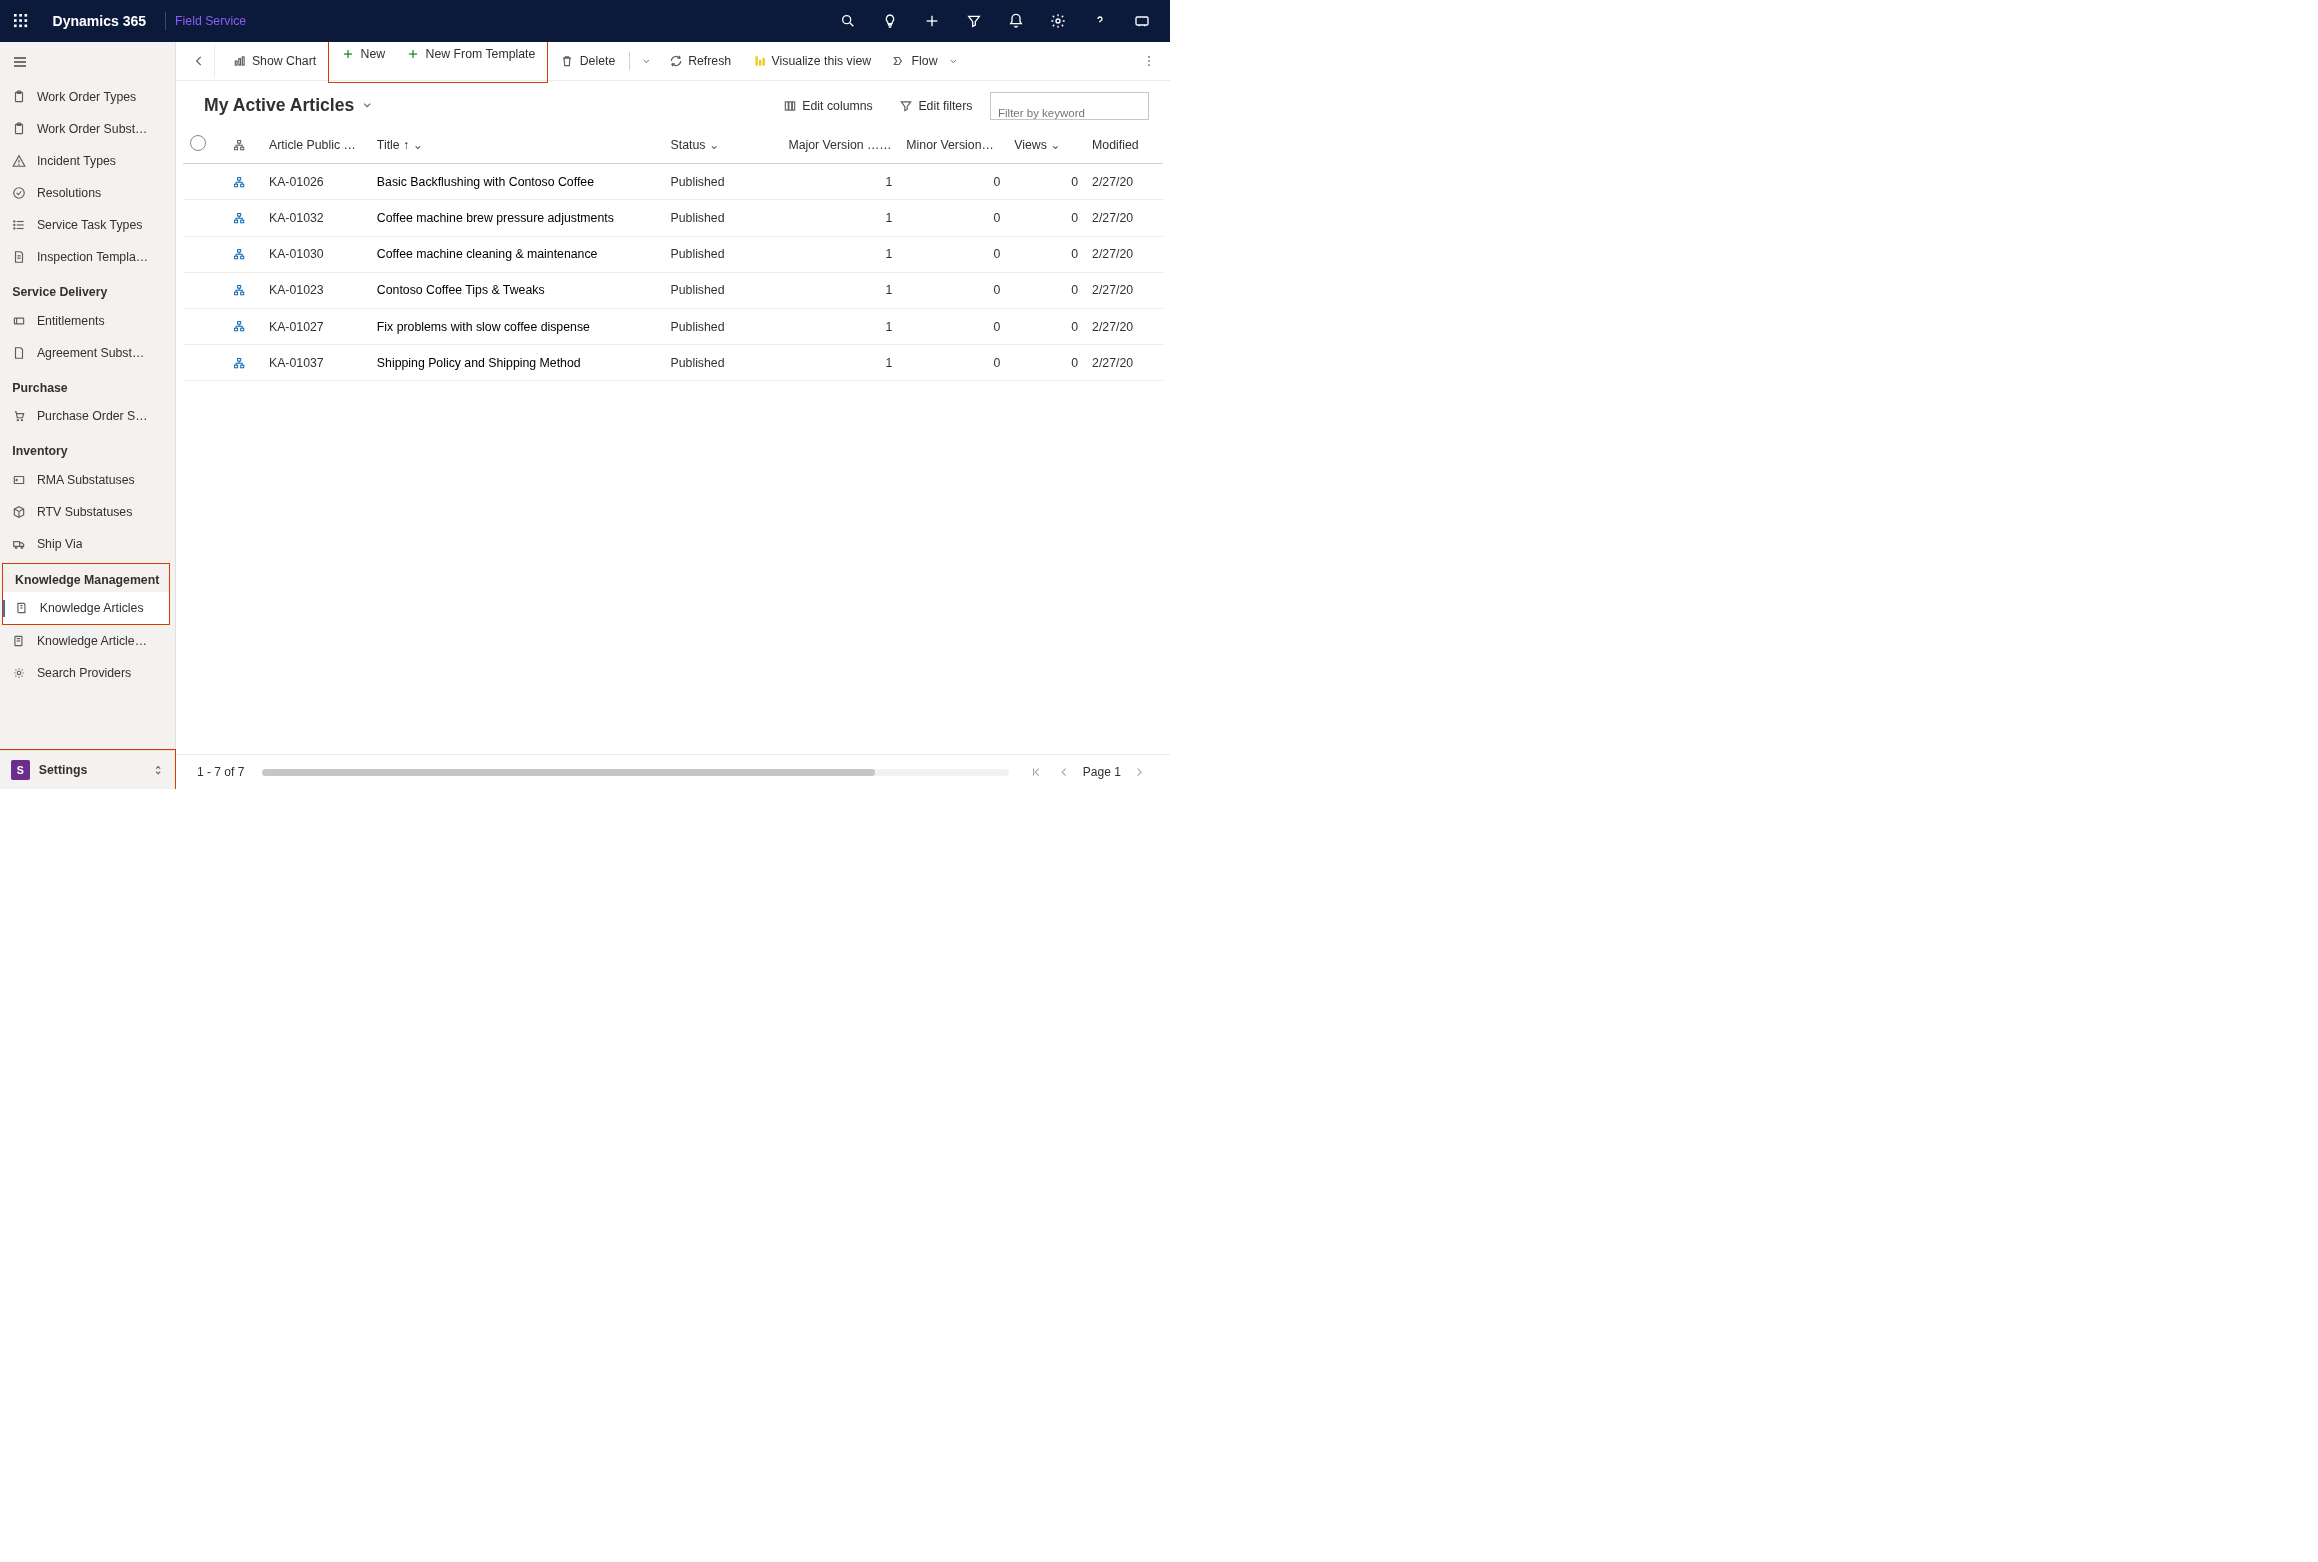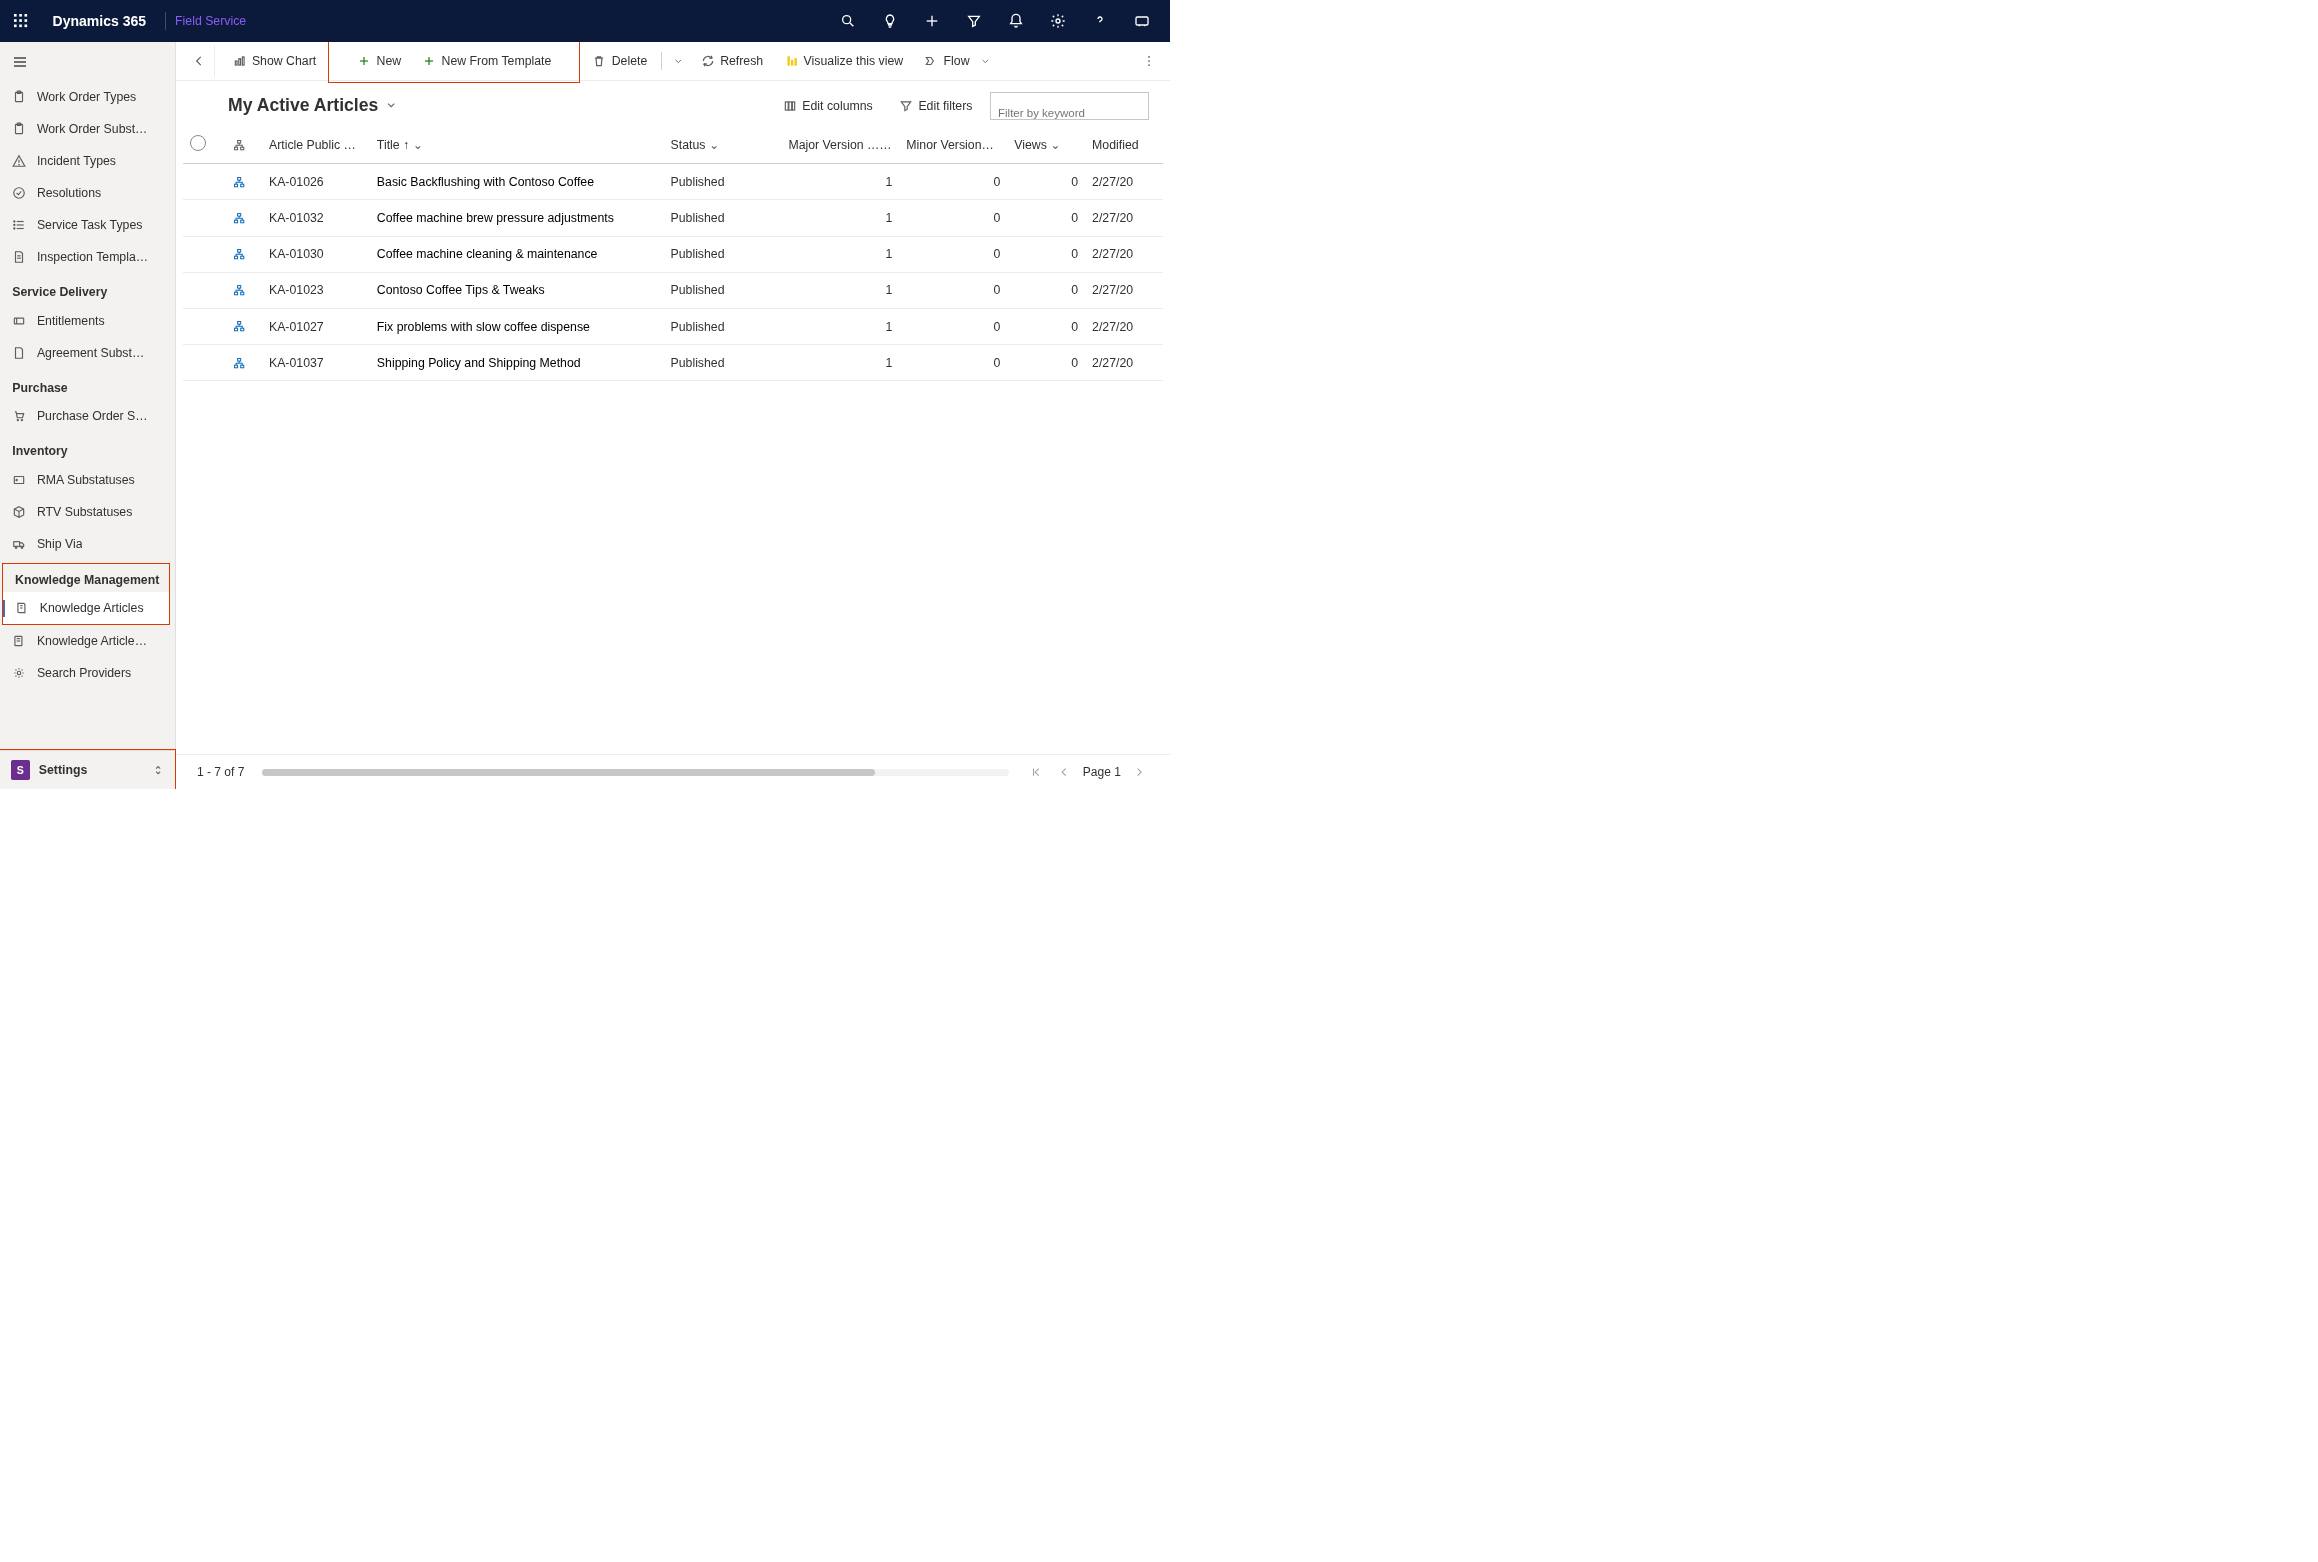--- a/index.html
+++ b/index.html
@@ -32,25 +32,25 @@
 .highlight-red { outline: 1.8px solid #d83b01; outline-offset: -0.9px; }
 .highlight-red-group { border: 1.8px solid #d83b01; }
 
 .main { flex: 1; display: flex; flex-direction: column; background: #fff; overflow: hidden; }
 .cmdbar { height: 39px; border-bottom: 0.9px solid #edebe9; display: flex; align-items: center; padding: 0 7px; gap: 3.5px; }
 .cmdbar .back { width: 32px; height: 32px; display: flex; align-items: center; justify-content: center; cursor: pointer; border-right: 0.9px solid #edebe9; margin-right:5.3px; }
 .cmd { height: 28px; display: flex; align-items: center; padding: 0 8.8px; gap: 5.3px; cursor: pointer; border-radius: 1.8px; }
 .cmd .plus-green svg { stroke: #107c10; }
 .cmd-sep { width: 0.9px; height: 17.6px; background: #d2d0ce; margin: 0 1.8px; }
 .cmd-chev { width: 21px; display: flex; align-items: center; justify-content: center; cursor: pointer; }
-.cmd-group-highlight { display:flex; align-items:center; gap:3.5px; border:1.8px solid #d83b01; padding:0 19px; height:44px; }
+.cmd-group-highlight { display:flex; align-items:flex-start; gap:3.5px; border:1.8px solid #d83b01; padding:0 3px; height:44px; }
 .more-v { width: 28px; height: 28px; display:flex; align-items:center; justify-content:center; cursor:pointer; }
 
 .toolbar2 { display: flex; align-items: center; padding: 10.6px 21px 7px 28px; gap: 8.8px; }
-.viewtitle { font-size: 17.6px; font-weight: 600; display: flex; align-items: center; gap: 7px; cursor: pointer; margin-left: 24px; }
+.viewtitle { font-size: 17.6px; font-weight: 600; display: flex; align-items: center; gap: 7px; cursor: pointer; }
 .toolbar2-spacer { flex: 1; }
 .tool-link { display:flex; align-items:center; gap:5.3px; padding: 5.3px 8.8px; cursor:pointer; }
 .filterbox { width: 159px; height: 28px; border: 0.9px solid #c8c6c4; padding: 0 7px; font-size: 11.5px; color: #605e5c; display:flex; align-items:flex-end; background:#fff; }
 .filterbox input { border:none; outline:none; width:100%; font-size:11.5px; }
 
 .gridwrap { flex: 1; overflow: auto; padding: 0 7px 0 7px; }
 table.grid { width: 100%; border-collapse: collapse; table-layout: fixed; }
 table.grid th { text-align: left; font-weight: 400; color: #323130; padding: 8.8px 7px; border-bottom: 0.9px solid #d2d0ce; position: sticky; top:0; background:#fff; white-space:nowrap; overflow:hidden; text-overflow:ellipsis; }
 table.grid th .hchev { margin-left:3.5px; color:#605e5c; }
 table.grid td { padding: 10.6px 7px; border-bottom: 0.9px solid #edebe9; white-space: nowrap; overflow:hidden; text-overflow:ellipsis; }

